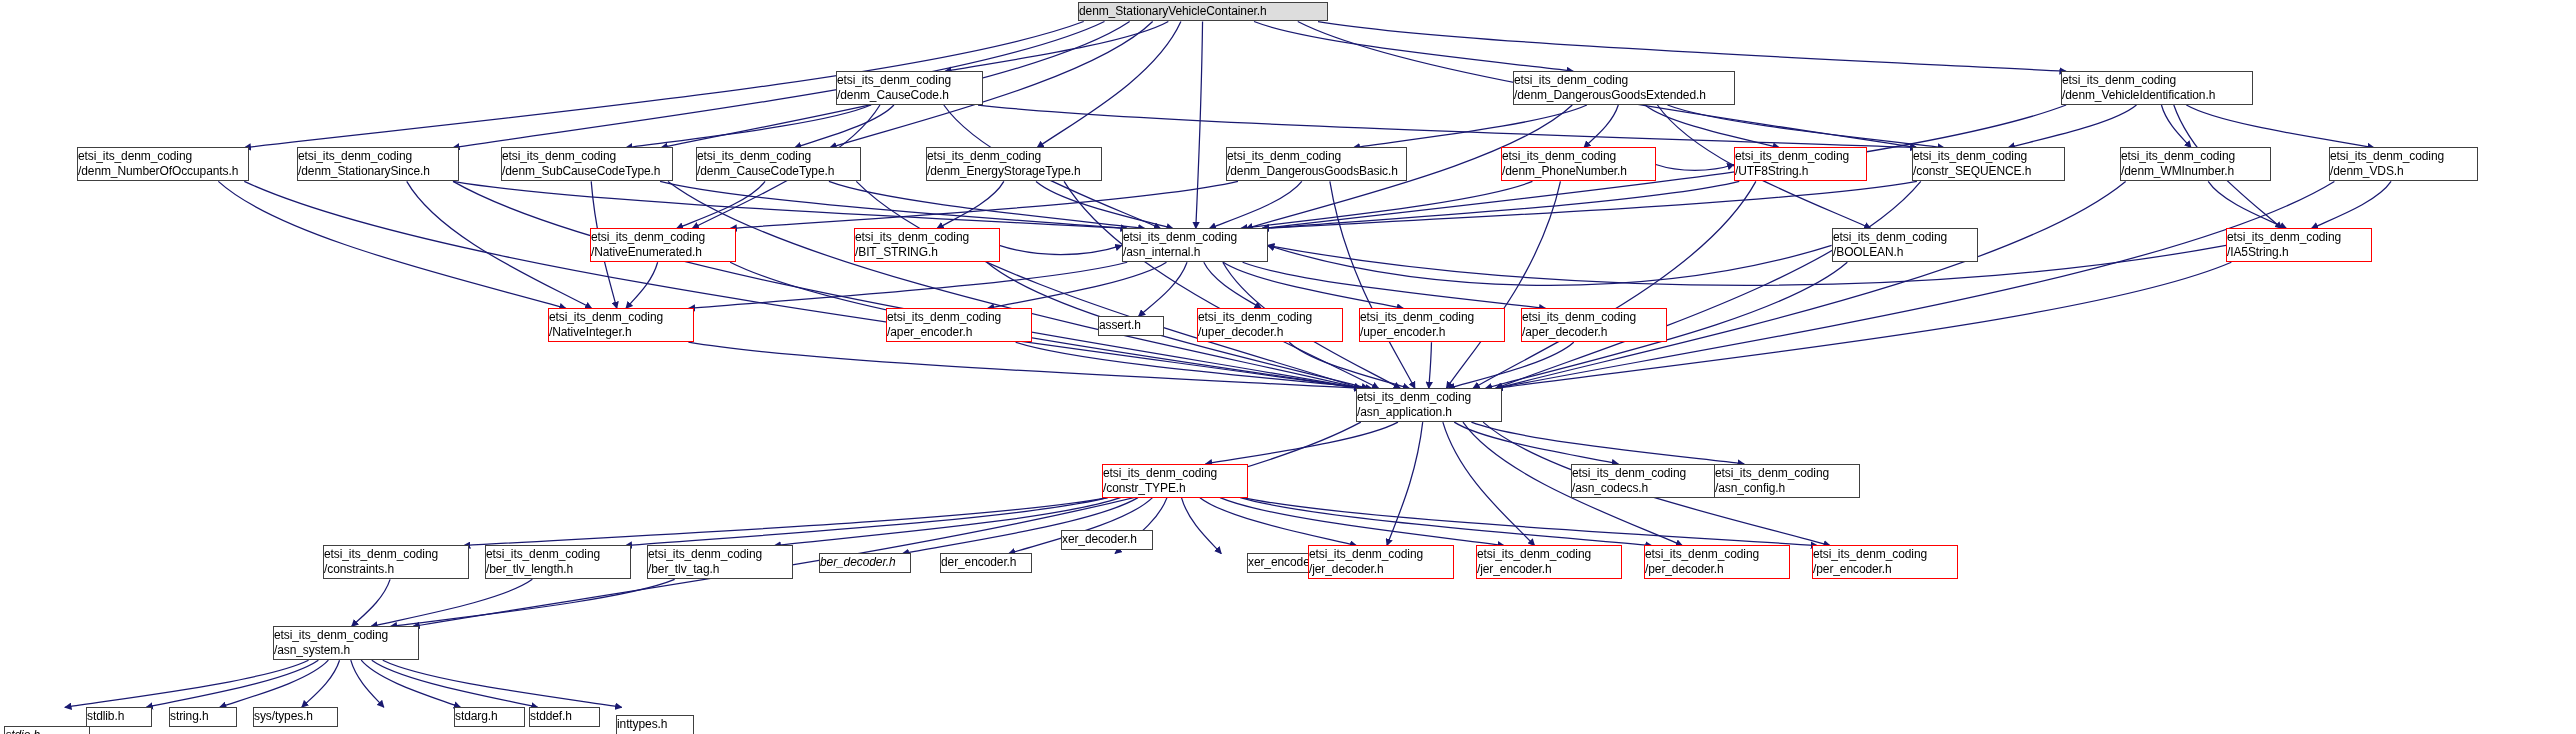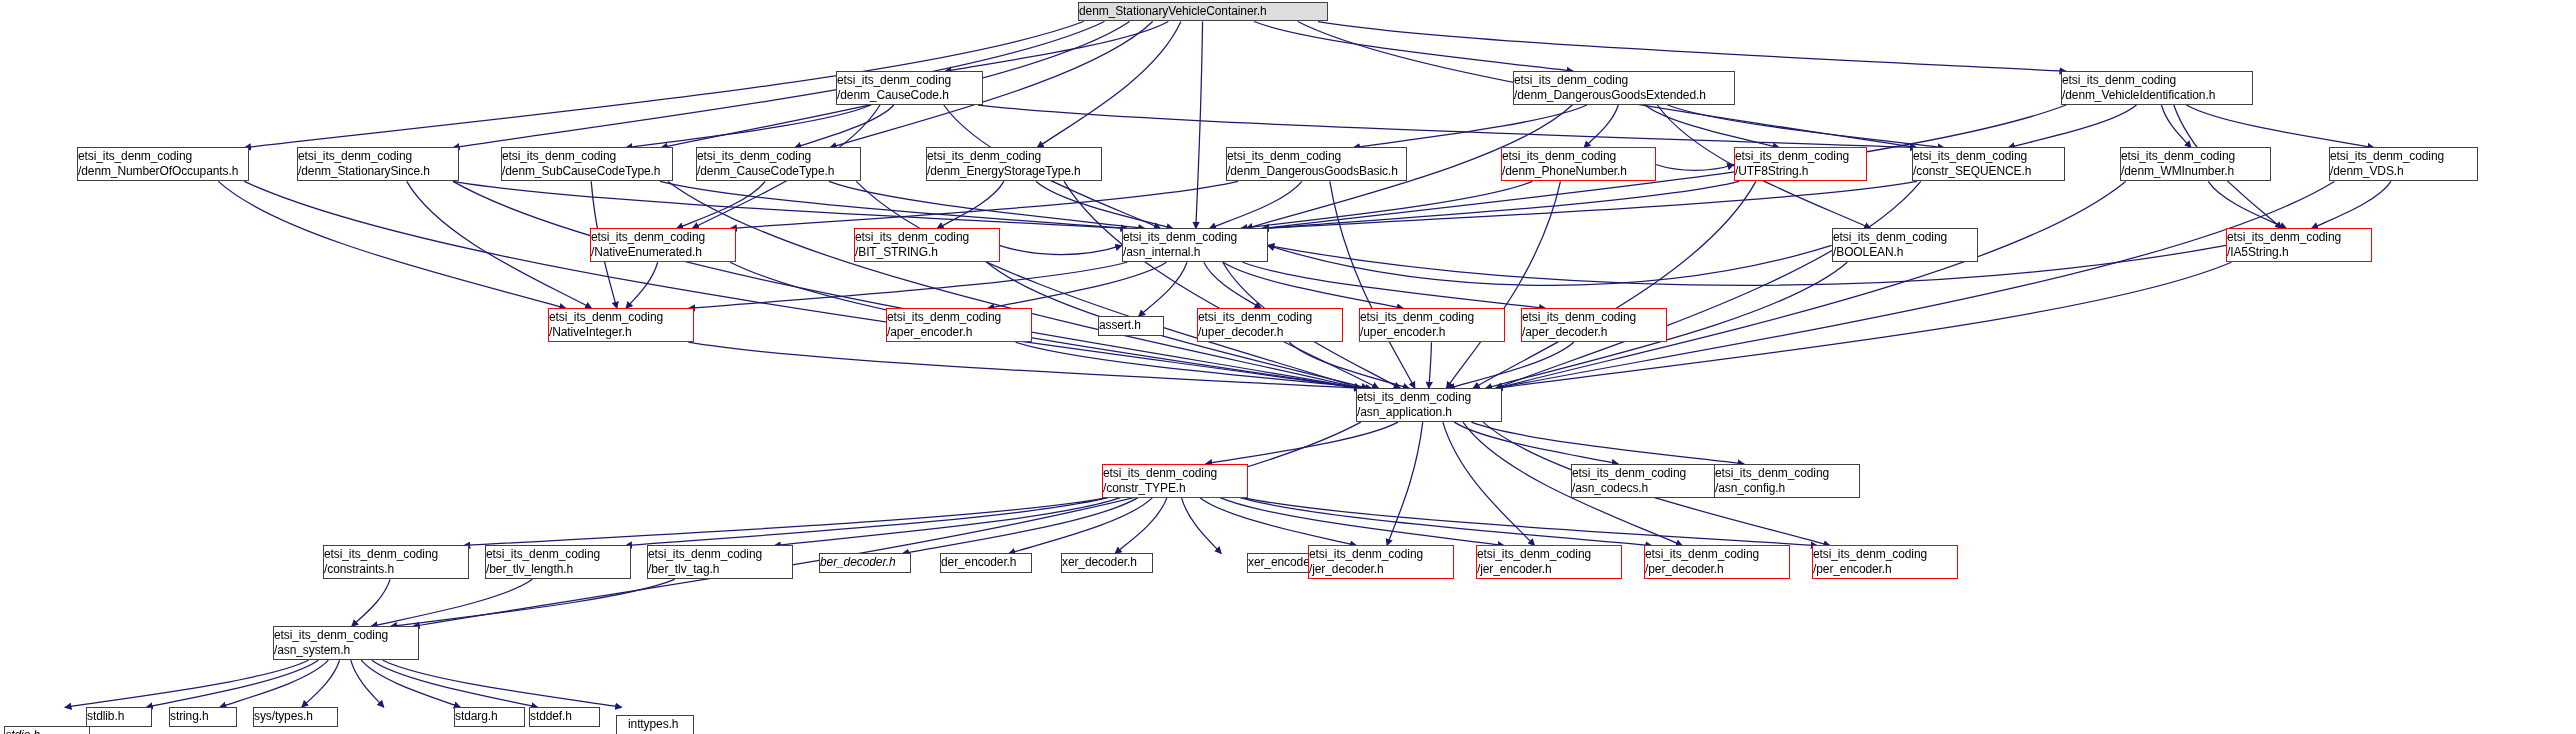--- a/index.html
+++ b/index.html
@@ -193,30 +193,30 @@
       <div class="node red" style="left: 1521px; top: 308px; width: 146px; height: 34px;"><span class="ln">etsi_its_denm_coding</span><span class="ln">/aper_decoder.h</span></div>
       <div class="node" style="left: 1356px; top: 388px; width: 146px; height: 34px;"><span class="ln">etsi_its_denm_coding</span><span class="ln">/asn_application.h</span></div>
       <div class="node red" style="left: 1102px; top: 464px; width: 146px; height: 34px;"><span class="ln">etsi_its_denm_coding</span><span class="ln">/constr_TYPE.h</span></div>
       <div class="node" style="left: 1571px; top: 464px; width: 146px; height: 34px;"><span class="ln">etsi_its_denm_coding</span><span class="ln">/asn_codecs.h</span></div>
       <div class="node" style="left: 1714px; top: 464px; width: 146px; height: 34px;"><span class="ln">etsi_its_denm_coding</span><span class="ln">/asn_config.h</span></div>
       <div class="node" style="left: 323px; top: 545px; width: 146px; height: 34px;"><span class="ln">etsi_its_denm_coding</span><span class="ln">/constraints.h</span></div>
       <div class="node" style="left: 485px; top: 545px; width: 146px; height: 34px;"><span class="ln">etsi_its_denm_coding</span><span class="ln">/ber_tlv_length.h</span></div>
       <div class="node" style="left: 647px; top: 545px; width: 146px; height: 34px;"><span class="ln">etsi_its_denm_coding</span><span class="ln">/ber_tlv_tag.h</span></div>
       <div class="node" style="left: 819px; top: 553px; width: 92px; height: 19.5px; font-style: italic;"><span class="ln">ber_decoder.h</span></div>
       <div class="node" style="left: 940px; top: 553px; width: 92px; height: 19.5px;"><span class="ln">der_encoder.h</span></div>
-      <div class="node" style="left: 1061px; top: 553px; width: 92px; height: 19.5px;"><span class="ln">xer_decoder.h</span></div>
+      <div class="node" style="left: 1061px; top: 530px; width: 92px; height: 19.5px;"><span class="ln">xer_decoder.h</span></div>
       <div class="node" style="left: 1233px; top: 553px; width: 78px; height: 19.5px; margin-left: 14px;"><span class="ln">xer_encoder.h</span></div>
       <div class="node red" style="left: 1308px; top: 545px; width: 146px; height: 34px;"><span class="ln">etsi_its_denm_coding</span><span class="ln">/jer_decoder.h</span></div>
       <div class="node red" style="left: 1476px; top: 545px; width: 146px; height: 34px;"><span class="ln">etsi_its_denm_coding</span><span class="ln">/jer_encoder.h</span></div>
       <div class="node red" style="left: 1644px; top: 545px; width: 146px; height: 34px;"><span class="ln">etsi_its_denm_coding</span><span class="ln">/per_decoder.h</span></div>
       <div class="node red" style="left: 1812px; top: 545px; width: 146px; height: 34px;"><span class="ln">etsi_its_denm_coding</span><span class="ln">/per_encoder.h</span></div>
       <div class="node" style="left: 273px; top: 626px; width: 146px; height: 34px;"><span class="ln">etsi_its_denm_coding</span><span class="ln">/asn_system.h</span></div>
       <div class="node" style="left: 4.4px; top: 726px; width: 86px; height: 19.5px; font-style: italic;"><span class="ln">stdio.h</span></div>
       <div class="node" style="left: 86px; top: 707px; width: 66px; height: 19.5px;"><span class="ln">stdlib.h</span></div>
       <div class="node" style="left: 169px; top: 707px; width: 68px; height: 19.5px;"><span class="ln">string.h</span></div>
       <div class="node" style="left: 253px; top: 707px; width: 85px; height: 19.5px;"><span class="ln">sys/types.h</span></div>
       <div class="node" style="left: 355px; top: 707px; width: 68px; height: 19.5px; margin-top: 28px;"><span class="ln">limits.h</span></div>
       <div class="node" style="left: 454px; top: 707px; width: 71px; height: 19.5px;"><span class="ln">stdarg.h</span></div>
       <div class="node" style="left: 529px; top: 707px; width: 71px; height: 19.5px;"><span class="ln">stddef.h</span></div>
-      <div class="node" style="left: 616px; top: 715px; width: 78px; height: 19.5px; padding-left: 11px;"><span class="ln">inttypes.h</span></div>
+      <div class="node" style="left: 616px; top: 715px; width: 78px; height: 19.5px;"><span class="ln">inttypes.h</span></div>
     </div>
 </div>
 
 
 </body></html>

